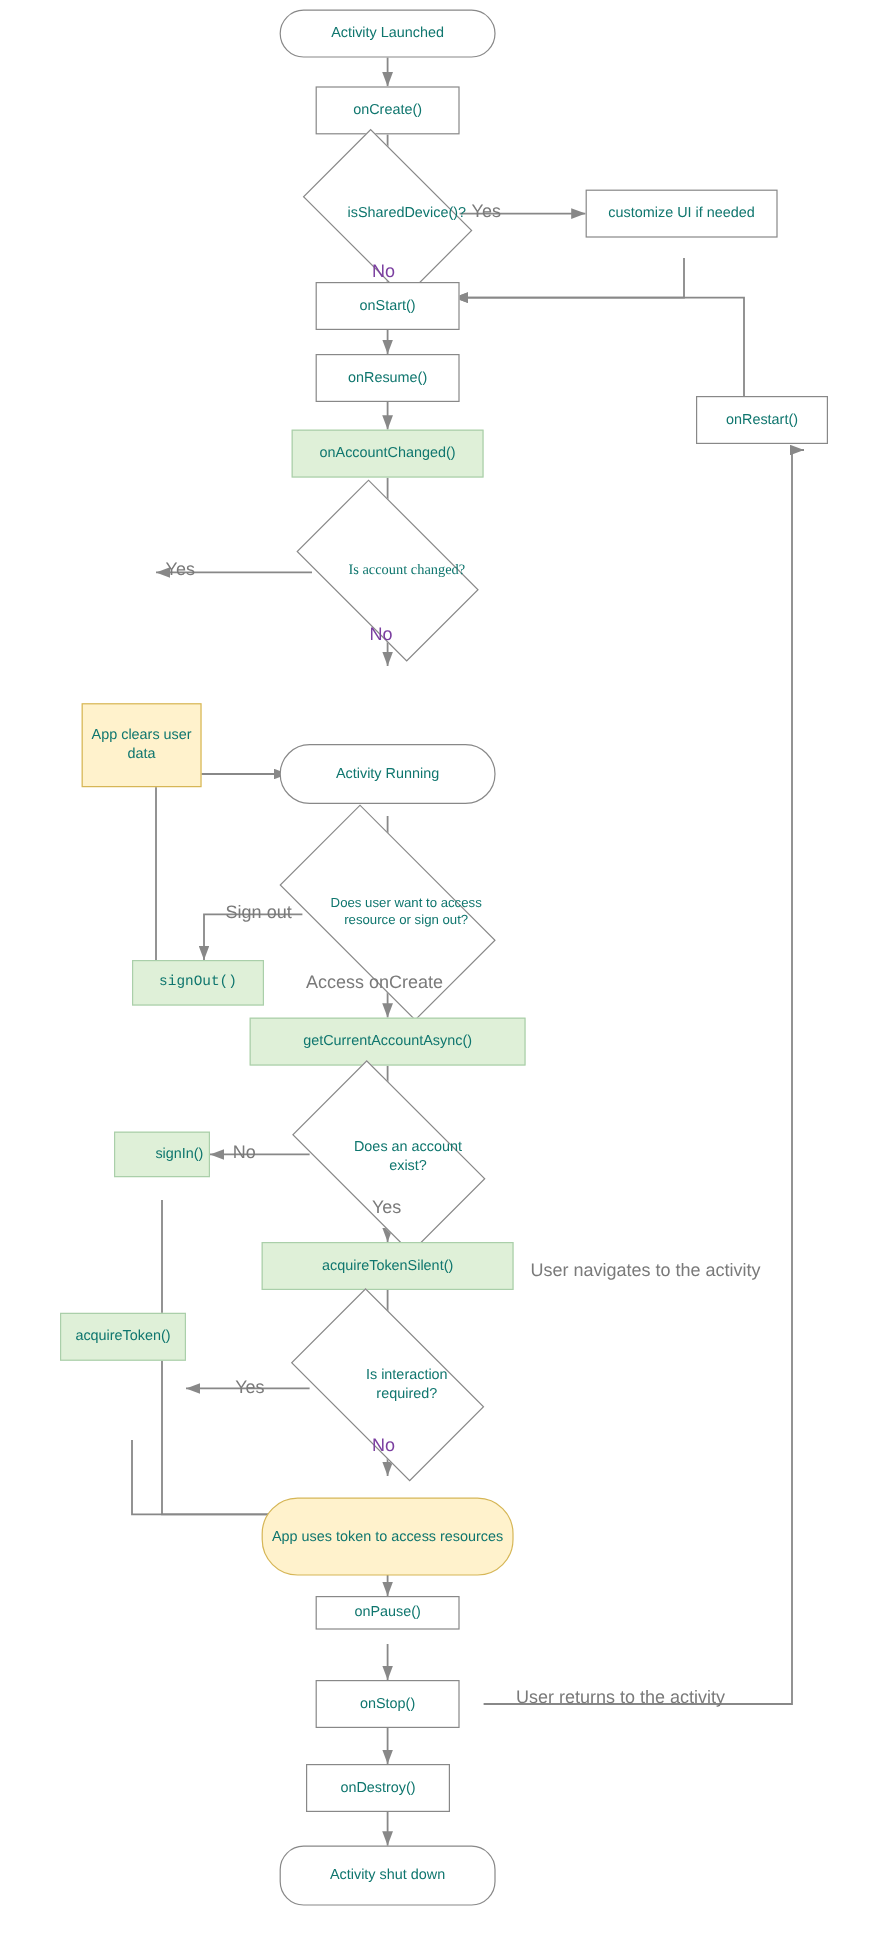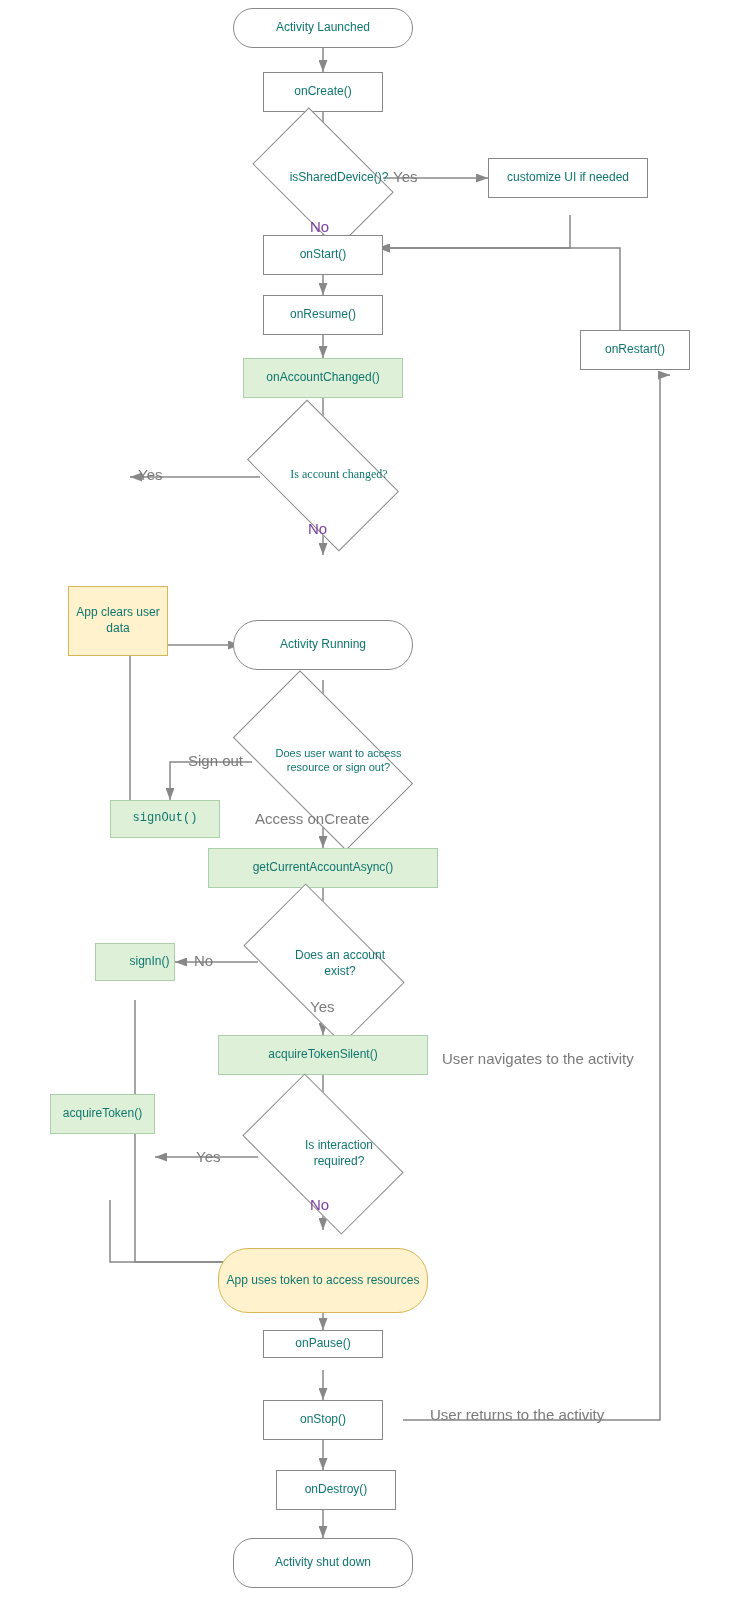--- a/index.html
+++ b/index.html
@@ -260,21 +260,21 @@
 </div>
 
 <div class="node rect" style="left:263px; top:1330px; width:120px; height:28px;">
   <span class="label-text">onPause()</span>
 </div>
 
 <div class="node rect" style="left:263px; top:1400px; width:120px; height:40px;">
   <span class="label-text">onStop()</span>
 </div>
 
-<div class="node rect" style="left:276px; top:1470px; width:120px; height:40px;">
+<div class="node rect" style="left:255px; top:1470px; width:120px; height:40px;">
   <span class="label-text">onDestroy()</span>
 </div>
 
 <div class="node rounded-rect" style="left:233px; top:1538px; width:180px; height:50px;">
   <span class="label-text">Activity shut down</span>
 </div>
 
 <div class="arrow-label" style="left:430px; top:1406px;">User returns to the activity</div>
 
 <div class="arrow-label" style="left:442px; top:1050px;">User navigates to the activity</div>

